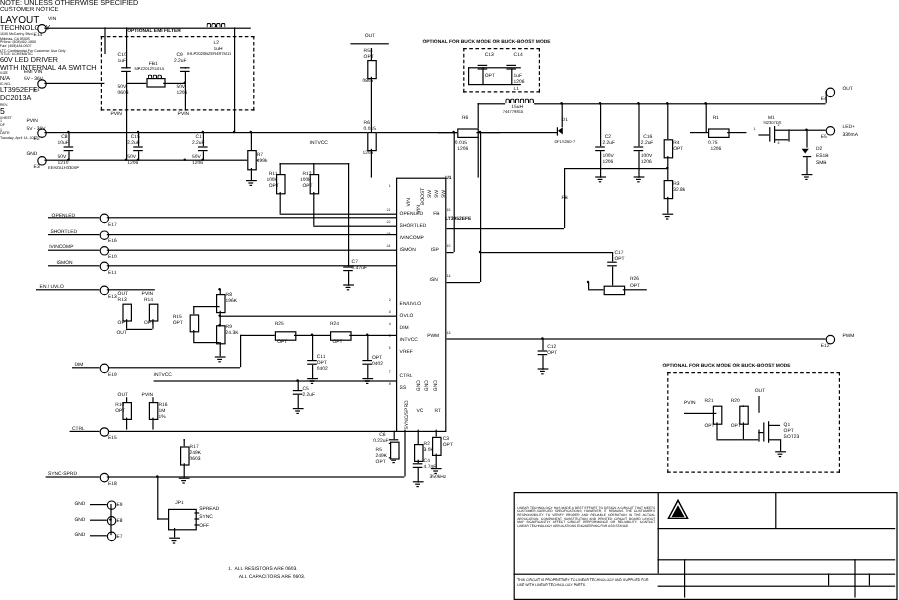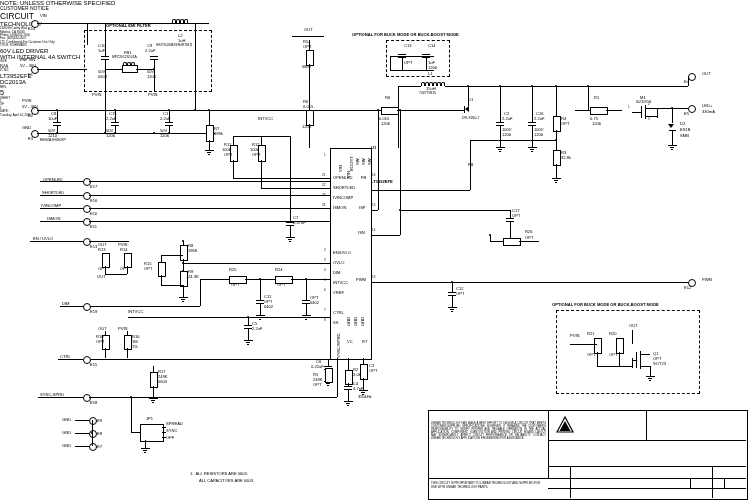--- a/index.html
+++ b/index.html
@@ -690,21 +690,21 @@
 
   <div class="tb-line" style="left:428px;top:478px;width:318px;"></div>
   <div class="tiny" style="position:absolute;left:431px;top:482px;width:110px;font-size:2.9px;line-height:3.6px;color:#000;">THIS CIRCUIT IS PROPRIETARY TO LINEAR TECHNOLOGY AND SUPPLIED FOR USE WITH LINEAR TECHNOLOGY PARTS.</div>
 
   <div class="tb-vline" style="left:646px;top:410px;height:30px;"></div>
   <div class="tb-line" style="left:548px;top:440px;width:198px;"></div>
   <svg style="position:absolute;left:555px;top:415px;width:20px;height:20px;" viewBox="0 0 20 20">
     <polygon points="2,17 10,2 18,17" fill="none" stroke="#000" stroke-width="1.2"></polygon>
     <polygon points="10,6 15.5,16 4.5,16" fill="#000"></polygon>
   </svg>
-  <div class="t8 b" style="left:580px;top:416px;">CIRCUIT</div>
+  <div class="t8 b" style="left:580px;top:416px;">LAYOUT</div>
   <div class="t6 b" style="left:580px;top:427px;">TECHNOLOGY</div>
   <div class="tiny" style="left:650px;top:412px;">1630 McCarthy Blvd.</div>
   <div class="tiny" style="left:650px;top:416px;">Milpitas, CA 95035</div>
   <div class="tiny" style="left:650px;top:420px;">Phone: (408)432-1900</div>
   <div class="tiny" style="left:650px;top:424px;">Fax: (408)434-0507</div>
   <div class="tiny b" style="left:650px;top:430px;">LTC Confidential-For Customer Use Only</div>
 
   <div class="tb-line" style="left:548px;top:466px;width:198px;"></div>
   <div class="tiny b" style="left:551px;top:442px;">TITLE: SCHEMATIC</div>
   <div class="t6 b c" style="left:548px;top:447px;width:198px;">60V LED DRIVER</div>

